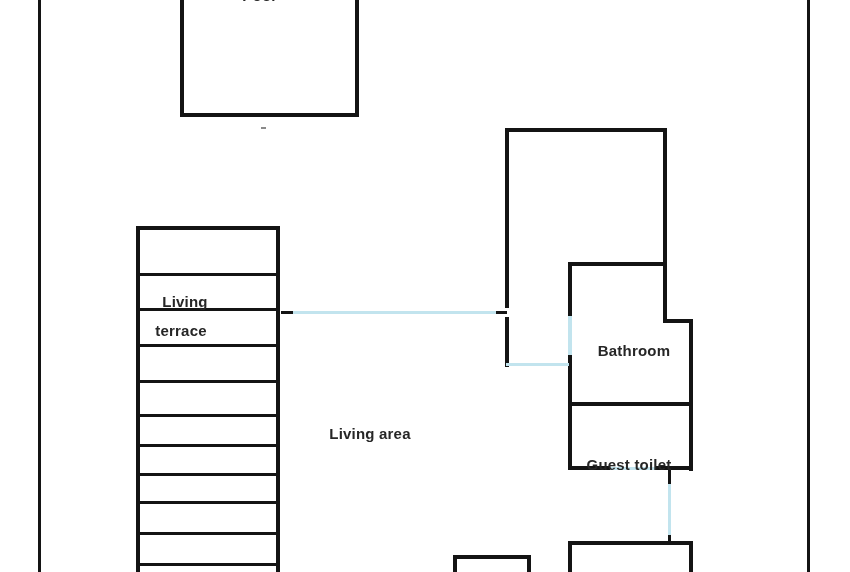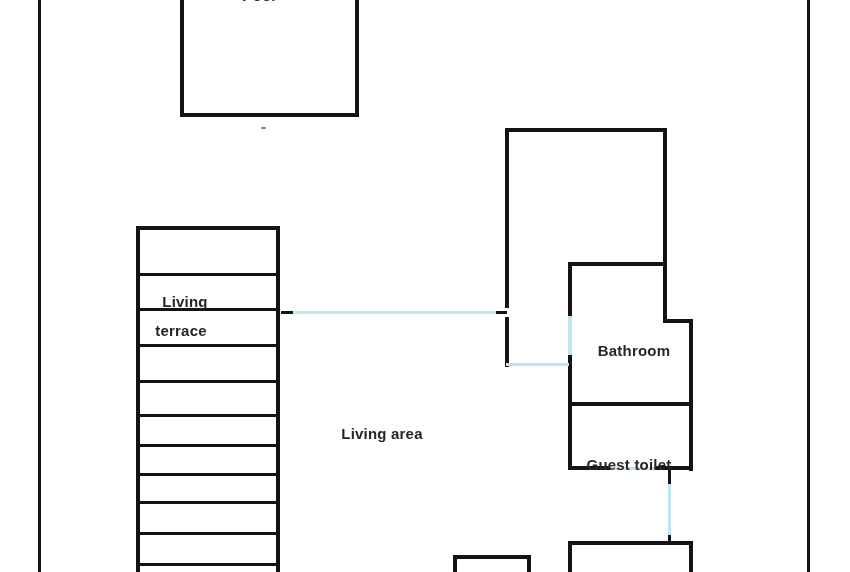--- a/index.html
+++ b/index.html
@@ -84,15 +84,15 @@
     <div class="door" style="left: 293px; top: 311px; width: 203px; height: 3px; background: rgb(194, 228, 238);"></div>
     <div class="door" style="left: 568px; top: 316px; width: 4px; height: 39px; background: rgb(194, 228, 238);"></div>
     <div class="door" style="left: 506px; top: 363px; width: 63px; height: 3px; background: rgb(194, 228, 238);"></div>
     <div class="door" style="left: 610px; top: 467px; width: 45px; height: 3px; background: rgb(194, 228, 238);"></div>
     <div class="door" style="left: 668px; top: 484px; width: 3px; height: 51px; background: rgb(194, 228, 238);"></div>
     <div class="mark" style="left: 261px; top: 127px; width: 5px; height: 2px; background: rgb(138, 138, 138);"></div>
     <div class="room-label" style="left: 259px; top: -5px; color: rgb(38, 38, 38);">Pool</div>
     <div class="room-label" style="left: 185px; top: 301px; color: rgb(38, 38, 38);">Living</div>
     <div class="room-label" style="left: 181px; top: 330px; color: rgb(38, 38, 38);">terrace</div>
     <div class="room-label" style="left: 620px; top: 350px; color: rgb(38, 38, 38); padding-left: 28px;">Bathroom</div>
-    <div class="room-label" style="left: 370px; top: 433px; color: rgb(38, 38, 38); margin-left: 12px;">Living area</div>
+    <div class="room-label" style="left: 370px; top: 433px; color: rgb(38, 38, 38);">Living area</div>
     <div class="room-label" style="left: 629px; top: 464px; color: rgb(38, 38, 38);">Guest toilet</div>
   </div>
 
 </body></html>

